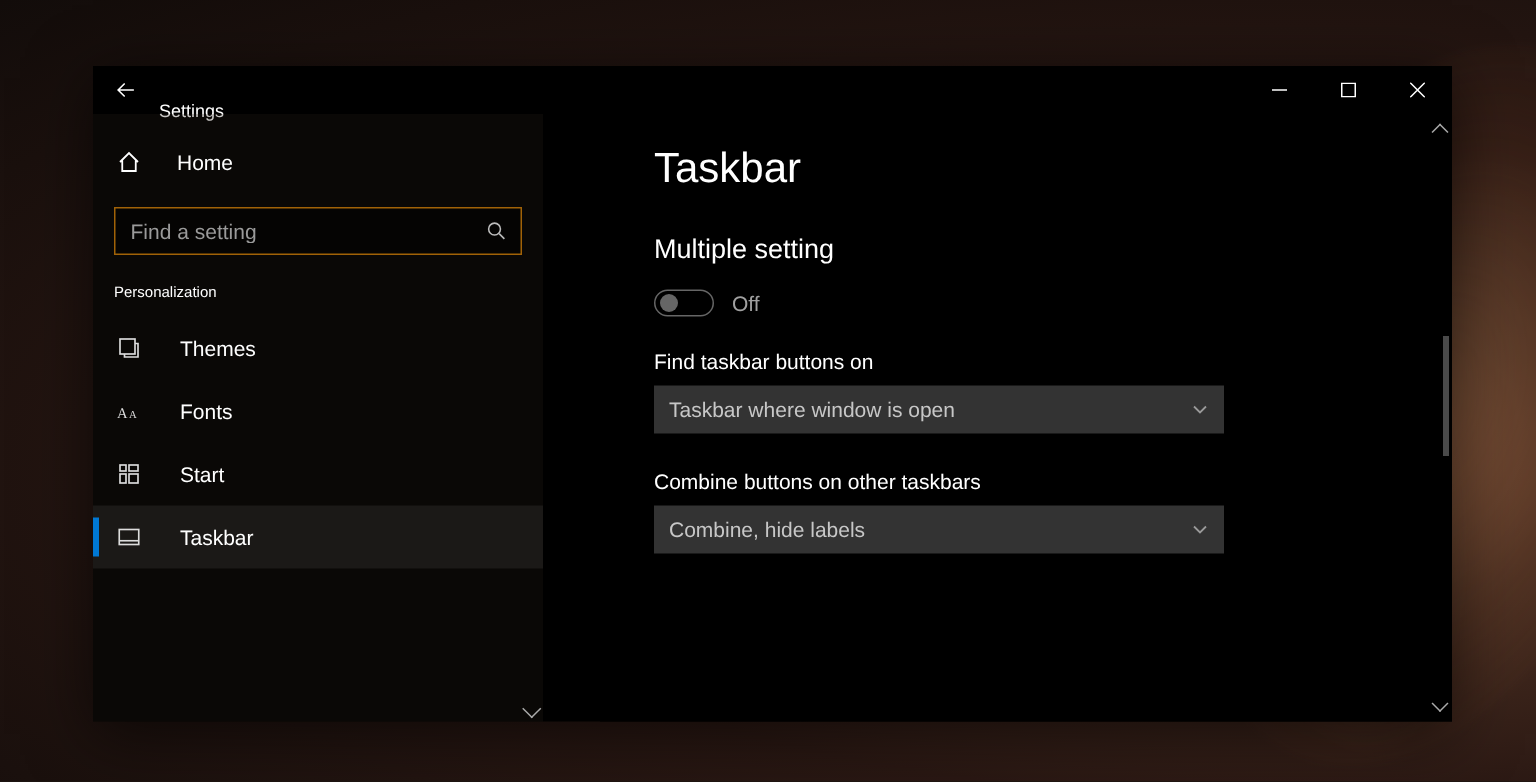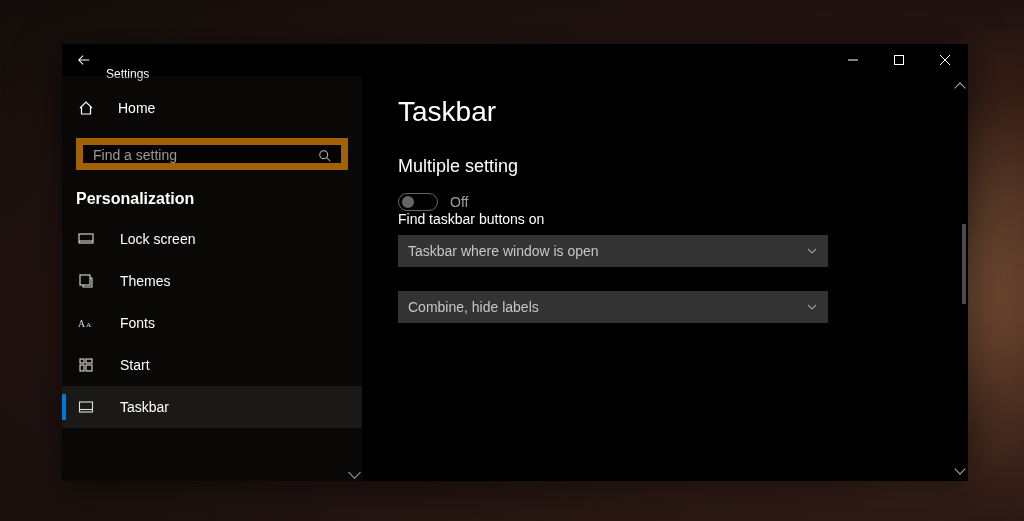--- a/index.html
+++ b/index.html
@@ -71,20 +71,21 @@
   .win-btn {
     width: 46px; height:32px;
     display:flex; align-items:center; justify-content:center;
     color:#fff;
     font-size: 12px;
   }
   .body-row {
     display:flex;
     flex: 1 1 auto;
     min-height: 0;
+    gap: 38px;
   }
   
   .sidebar {
     width: 300px;
     background: rgba(40,30,25,0.25);
     display:flex;
     flex-direction: column;
     position: relative;
   }
   .sidebar::after{
@@ -103,46 +104,46 @@
     margin-top: 10px;
     color:#fff;
     font-size: 14px;
   }
   .home-row .icon { width: 24px; margin-right: 16px; display:flex; }
   .search-wrap {
     margin: 8px 14px 14px 14px;
   }
   .search-box {
     position:relative;
-    border: 7px solid #a16207;
+    border: 1px solid #a16207;
     background: rgba(0,0,0,0.5);
     height: 32px;
     display:flex;
-    align-items:flex-end;
+    align-items:center;
   }
   .search-box input {
     background: transparent;
     border: none;
     outline: none;
     color: #aaa;
     font-size: 14px;
     padding-left: 10px;
     flex:1;
     font-family: inherit;
   }
   .search-box input::placeholder { color:#9a9a9a; }
   .search-icon {
     width: 32px;
     display:flex; align-items:center; justify-content:center;
     color:#bbb;
   }
   .category-label {
     padding: 6px 14px 10px 14px;
-    font-size: 16px;
-    font-weight: 700;
+    font-size: 10px;
+    font-weight: 400;
     color:#fff;
   }
   .nav-item {
     display:flex; align-items:center;
     height: 42px;
     padding-left: 16px;
     font-size: 14px;
     color:#fff;
     position:relative;
   }
@@ -182,20 +183,21 @@
     margin-bottom: 16px;
   }
   .setting-label {
     font-size: 14px;
     color: #a0a0a0;
     margin-bottom: 8px;
   }
   .setting-label.enabled { color:#fff; }
   .toggle-row {
     display:flex; align-items:center;
+    margin-bottom: 22px;
   }
   .toggle {
     width: 40px; height:18px;
     border: 1px solid #666;
     border-radius: 10px;
     position:relative;
     margin-right: 12px;
   }
   .toggle::after{
     content:"";
@@ -203,21 +205,21 @@
     top:2px; left:3px;
     width:12px; height:12px;
     background:#666;
     border-radius:50%;
   }
   .toggle-state {
     font-size: 14px;
     color:#a0a0a0;
   }
   .dropdown {
-    width: 430px;
+    width: 380px;
     height: 32px;
     background: #333;
     display:flex;
     align-items:center;
     justify-content:space-between;
     padding: 0 10px;
     color: #c7c7c7;
     font-size: 14px;
     margin-bottom: 24px;
   }
@@ -298,29 +300,20 @@
             <svg width="14" height="14" viewBox="0 0 16 16" fill="none" stroke="currentColor" stroke-width="1.2">
               <circle cx="6.5" cy="6.5" r="4.5"></circle>
                 <path d="M10 10 L14 14"></path>
             </svg>
           </span>
         </div>
       </div>
 
       <div class="category-label">Personalization</div>
 
-      <div class="nav-item">
-        <span class="icon">
-          <svg width="16" height="16" viewBox="0 0 16 16" fill="none" stroke="currentColor" stroke-width="1.1">
-            <rect x="1" y="3" width="14" height="9"></rect>
-              <path d="M1 10 H15"></path>
-          </svg>
-        </span>
-        <span>Lock screen</span>
-      </div>
 
       <div class="nav-item">
         <span class="icon">
           <svg width="16" height="16" viewBox="0 0 16 16" fill="none" stroke="currentColor" stroke-width="1.1">
             <rect x="2" y="2" width="10" height="10"></rect>
               <path d="M5 12 V14 H14 V5 H12"></path>
           </svg>
         </span>
         <span>Themes</span>
       </div>
@@ -372,20 +365,21 @@
       <div class="setting-label enabled">Find taskbar buttons on</div>
       <div class="dropdown">
         <span>Taskbar where window is open</span>
         <span class="chev">
           <svg width="12" height="12" viewBox="0 0 12 12" fill="none" stroke="currentColor" stroke-width="1.2">
               <path d="M2 4 L6 8 L10 4"></path>
             </svg>
         </span>
       </div>
 
+      <div class="setting-label enabled">Combine buttons on other taskbars</div>
       <div class="dropdown">
         <span>Combine, hide labels</span>
         <span class="chev">
           <svg width="12" height="12" viewBox="0 0 12 12" fill="none" stroke="currentColor" stroke-width="1.2">
               <path d="M2 4 L6 8 L10 4"></path>
             </svg>
         </span>
       </div>
 
       <div class="scrollbar">

